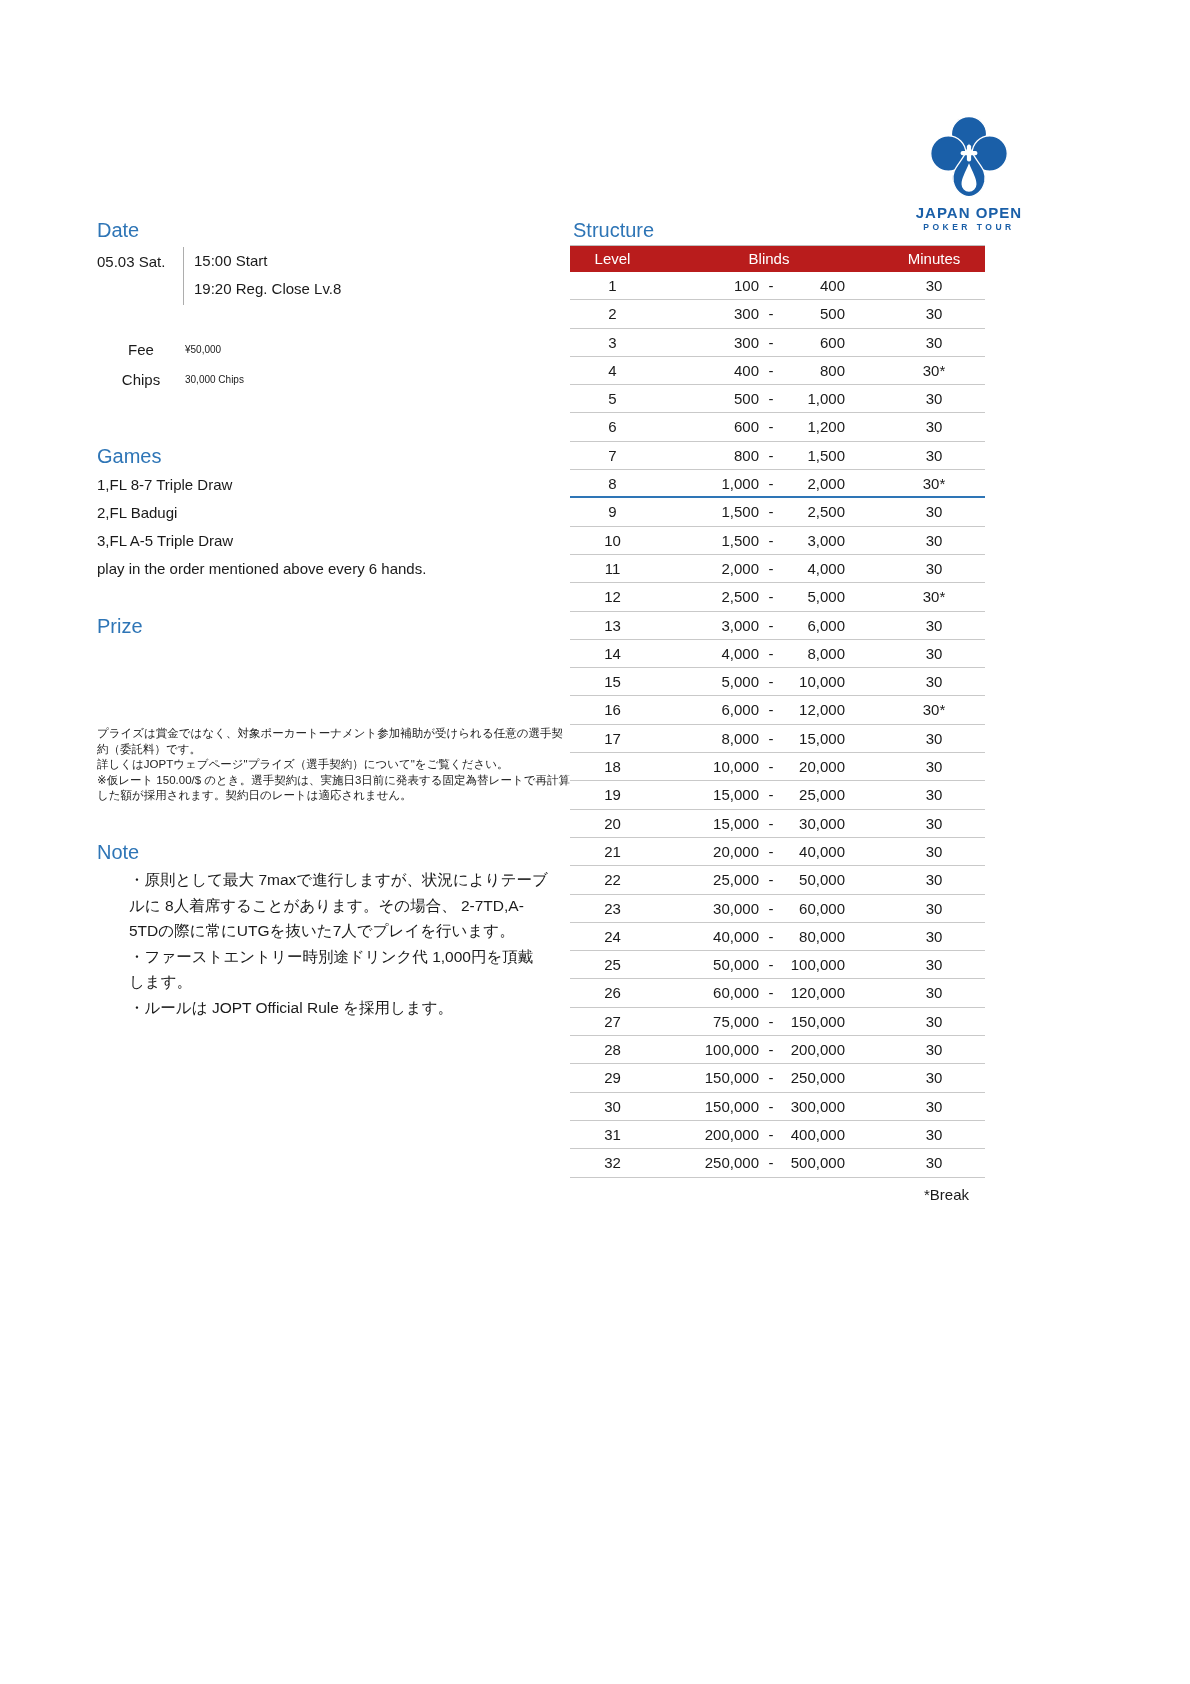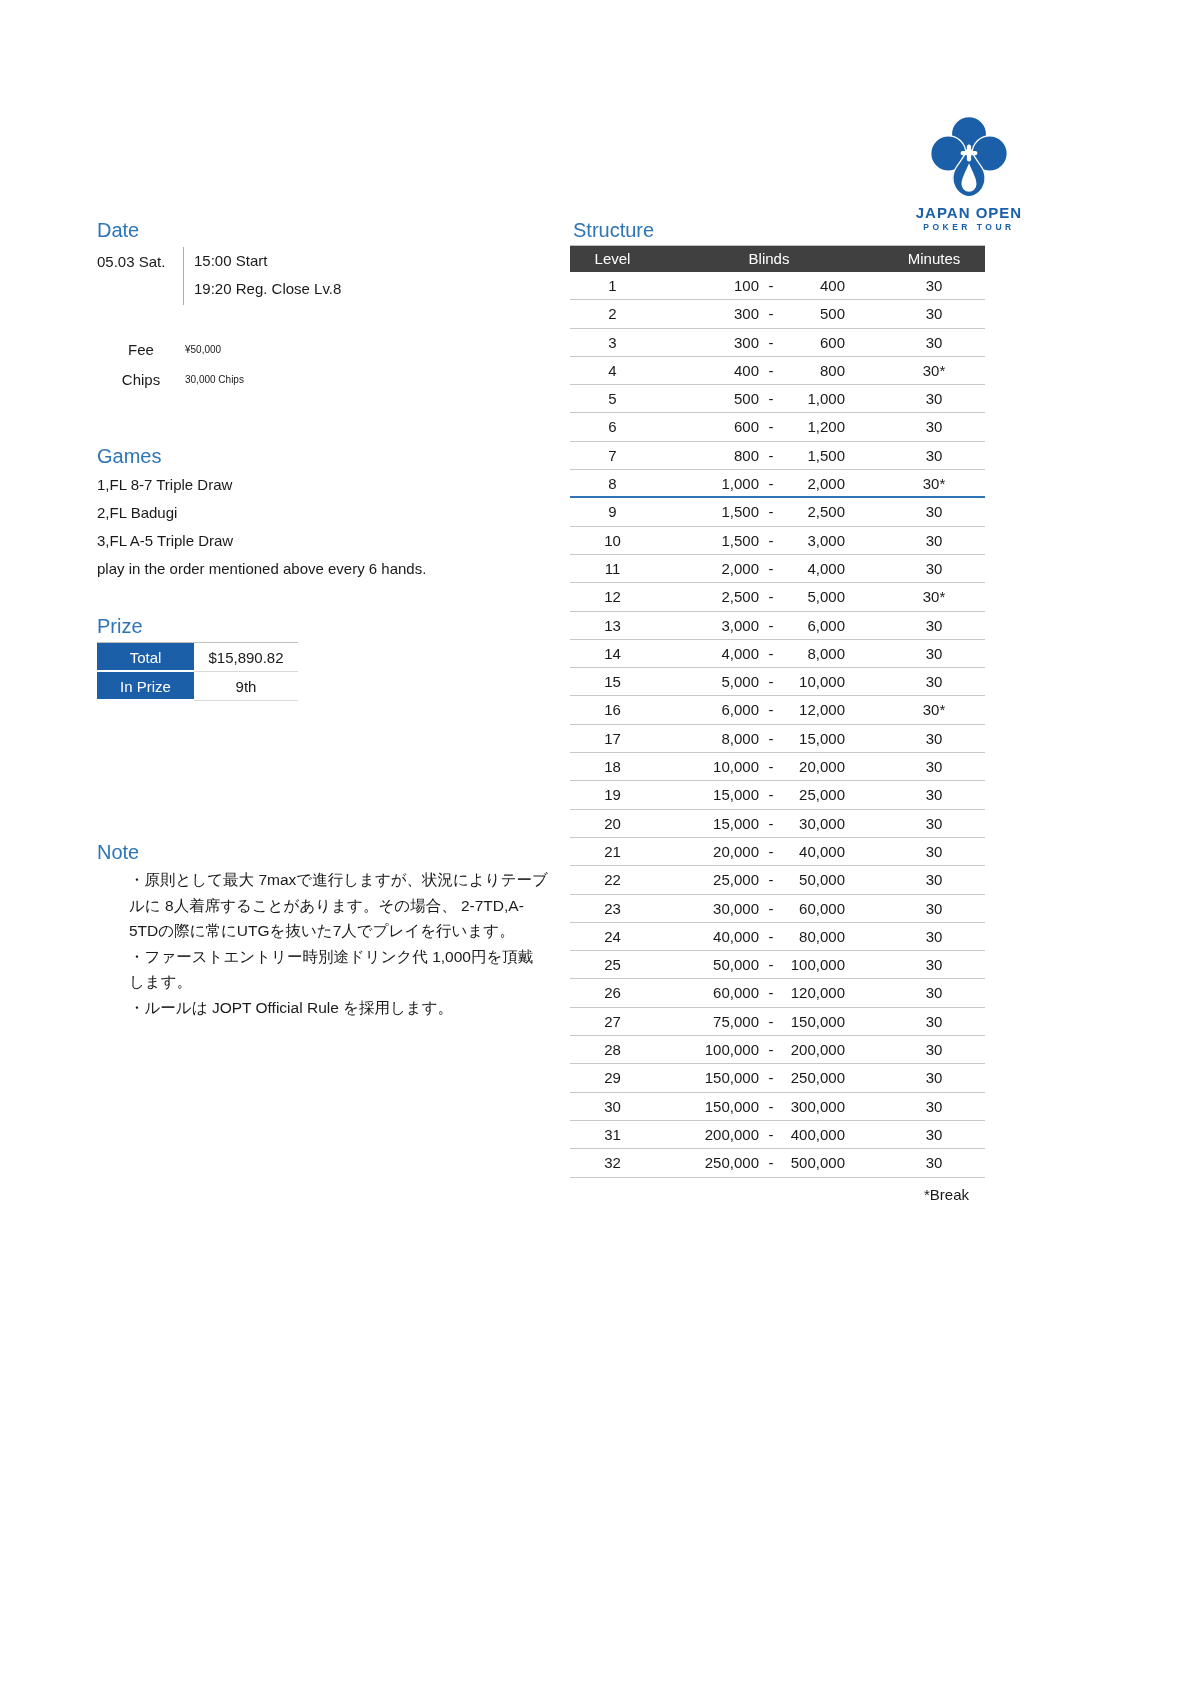--- a/index.html
+++ b/index.html
@@ -55,21 +55,21 @@
 
   
   .sec-note { position:absolute; left:97px; top:840px; width:452px; }
   .note-list { margin-top:3px; }
   .note-line { font-size:15.5px; line-height:25.5px;margin-left:32px; }
 
   
   .sec-structure { position:absolute; left:570px; top:218px; width:415px; }
   .sec-structure .sec-heading { margin-left:3px; }
   .st-table { margin-top:3px; border-top:1px solid #bfbfbf; }
-  .st-header { display:flex; background:#404040; color:#ffffff; height:26px; line-height:26px; font-size:15px; }
+  .st-header { display:flex; background:#b91c1c; color:#ffffff; height:26px; line-height:26px; font-size:15px; }
   .st-row { display:flex; height:28.3px; line-height:28.3px; font-size:15px; border-bottom:1px solid #c9c9c9; }
   .st-row.reg-close { border-bottom:2px solid #2e75b6; }
   .col-level { width:85px; text-align:center; }
   .col-blinds { width:228px; }
   .st-header .col-blinds { text-align:center; }
   .st-row .col-blinds { display:flex; }
   .sb { display:inline-block; width:104px; text-align:right; }
   .dash { display:inline-block; width:24px; text-align:center; }
   .bb { display:inline-block; width:62px; text-align:right; }
   .col-minutes { width:102px; text-align:center; }
@@ -133,34 +133,30 @@
         <div class="game-line">2,FL Badugi</div>
 
         <div class="game-line">3,FL A-5 Triple Draw</div>
 
         <div class="game-line">play in the order mentioned above every 6 hands.</div>
       </div>
   </div>
 
   <div class="sec-prize">
     <div class="sec-heading">Prize</div>
-    <div class="prize-table">
-
-        <div class="prize-row">
-          <div class="prize-label">Total</div>
-          <div class="prize-value">$15,890.82</div>
-        </div>
-
-        <div class="prize-row">
-          <div class="prize-label">In Prize</div>
-          <div class="prize-value">9th</div>
-        </div>
-      </div>
-  </div>
-
+  </div>
+
+  <div class="disclaimer">
+
+      <p class="disc-p">プライズは賞金ではなく、対象ポーカートーナメント参加補助が受けられる任意の選手契約（委託料）です。</p>
+
+      <p class="disc-p">詳しくはJOPTウェブページ"プライズ（選手契約）について"をご覧ください。</p>
+
+      <p class="disc-p">※仮レート 150.00/$ のとき。選手契約は、実施日3日前に発表する固定為替レートで再計算した額が採用されます。契約日のレートは適応されません。</p>
+    </div>
 
   <div class="sec-note">
     <div class="sec-heading">Note</div>
     <div class="note-list">
 
         <div class="note-line">・原則として最大 7maxで進行しますが、状況によりテーブルに 8人着席することがあります。その場合、 2-7TD,A-5TDの際に常にUTGを抜いた7人でプレイを行います。</div>
 
         <div class="note-line">・ファーストエントリー時別途ドリンク代 1,000円を頂戴します。</div>
 
         <div class="note-line">・ルールは JOPT Official Rule を採用します。</div>

